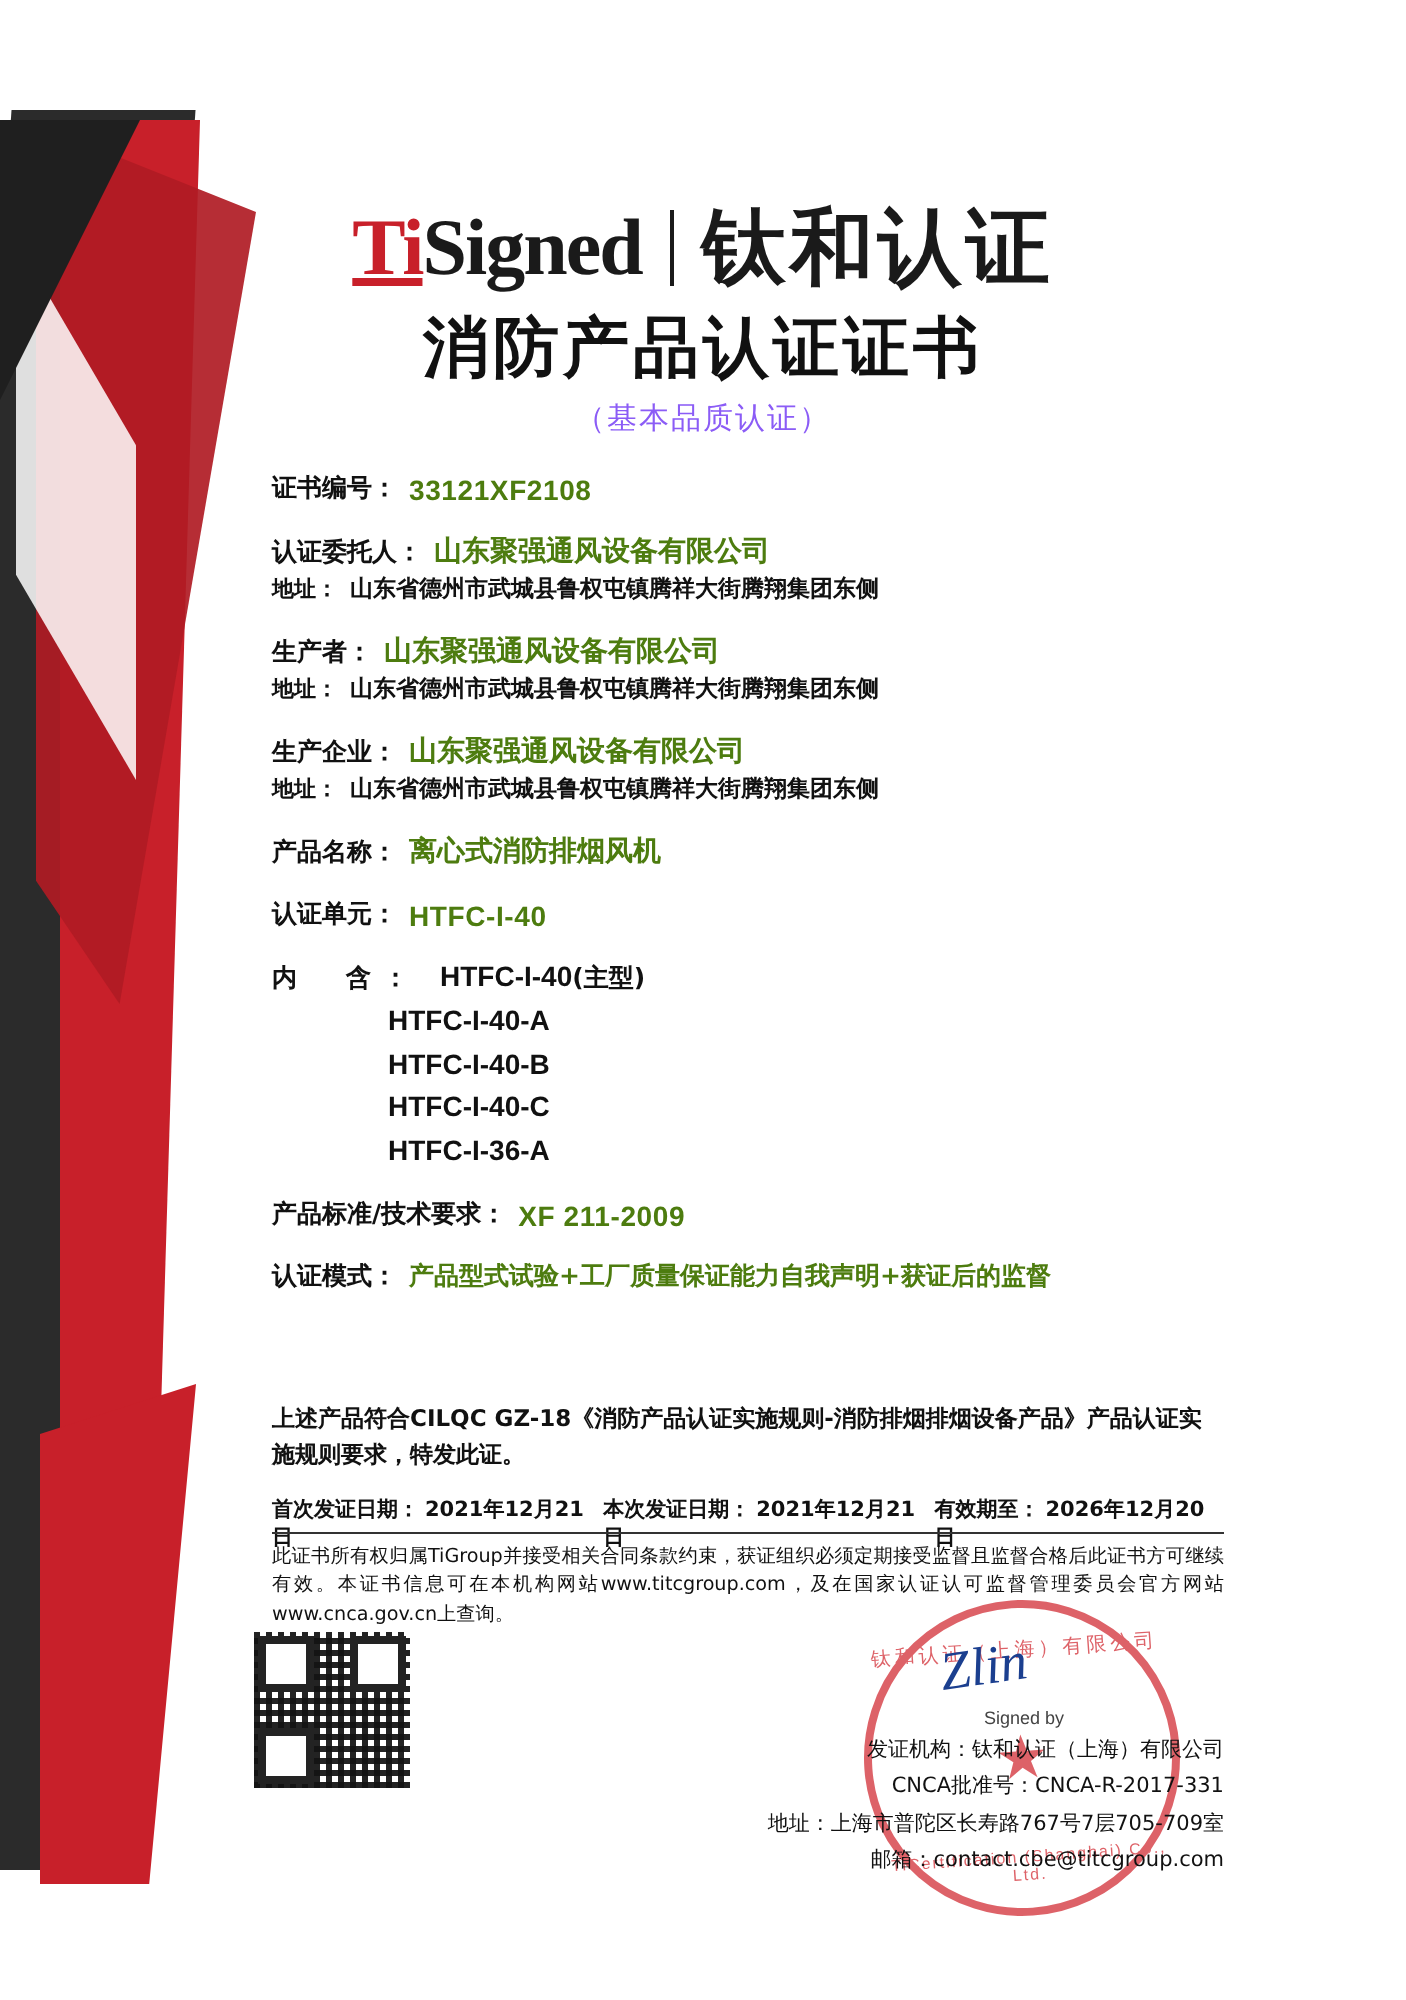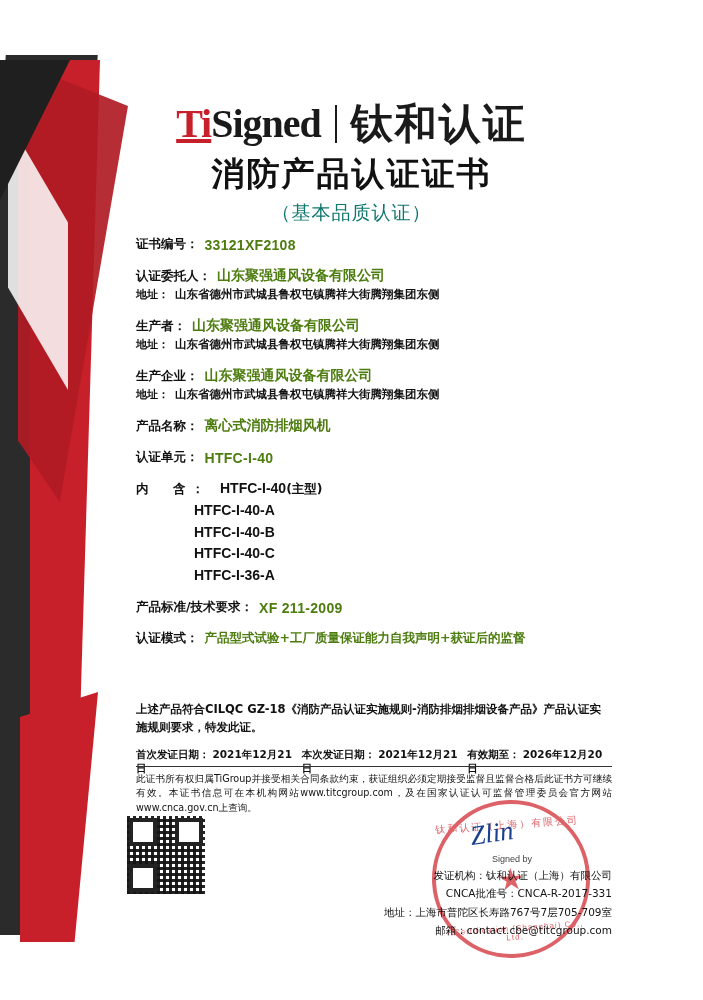--- a/index.html
+++ b/index.html
@@ -137,22 +137,22 @@
     color: #111;
     letter-spacing: 2px;
   }
   .doc-subtitle {
     position: absolute;
     left: 0;
     right: 0;
     top: 200px;
     text-align: center;
     font-family: "DejaVu Sans", sans-serif;
-    font-size: 19px;
-    color: #0f766e;
+    font-size: 15px;
+    color: #8b5cf6;
     letter-spacing: 1px;
   }
   
   .fields {
     position: absolute;
     left: 136px;
     top: 236px;
     width: 470px;
   }
   .field {

